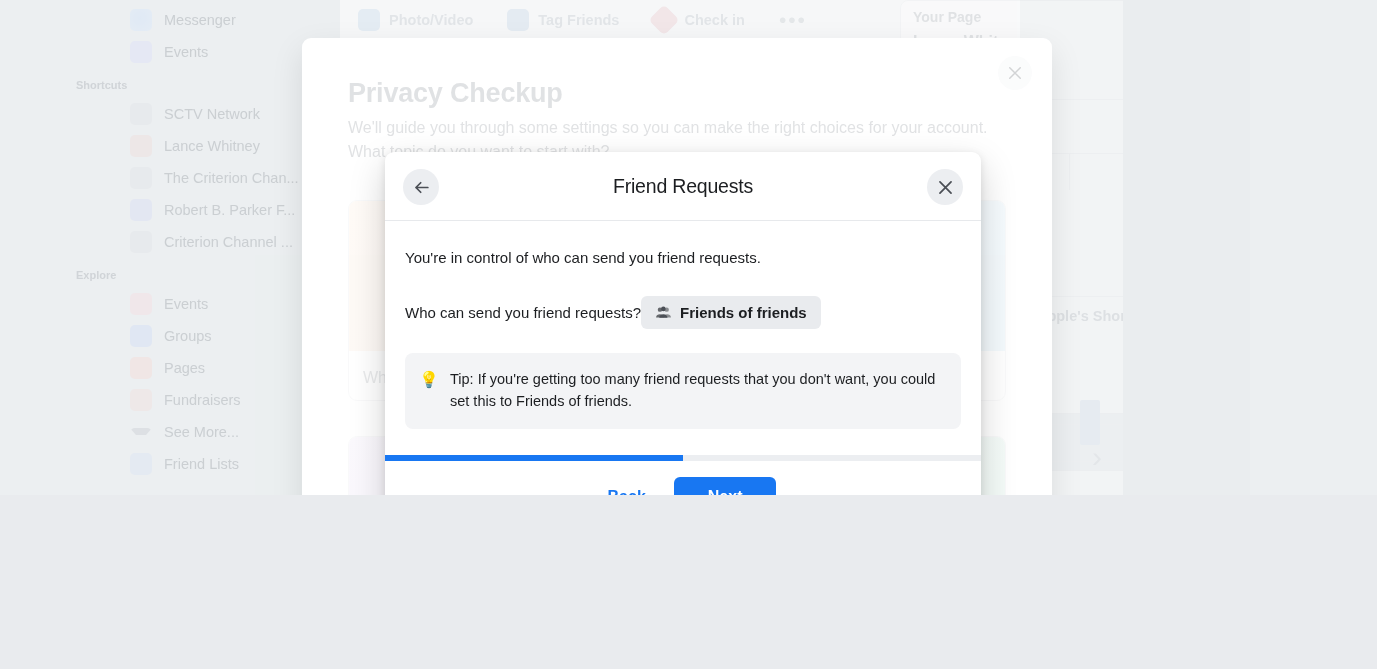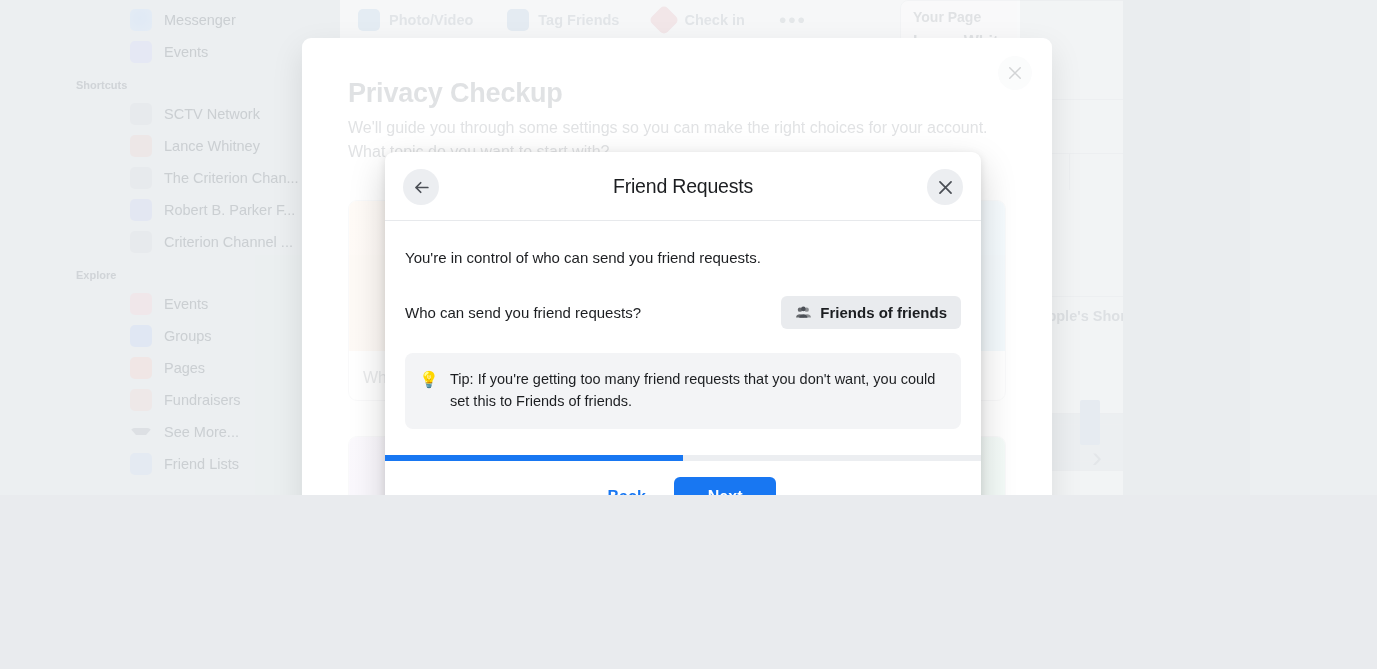--- a/index.html
+++ b/index.html
@@ -169,21 +169,21 @@
     background: #eceef1; display: flex; align-items: center; justify-content: center;
     cursor: pointer; border: none;
   }
   .circ-btn.back { left: 18px; }
   .circ-btn.close { right: 18px; }
   .circ-btn svg { width: 19px; height: 19px; }
 
   .fr-body { flex: 1 1 auto; padding: 26px 20px 0; }
   .fr-lead { font-size: 15px; color: #1c1e21; line-height: 1.4; }
   .fr-question-row {
-    display: flex; align-items: center; justify-content: space-between;
+    display: flex; align-items: center; justify-content: flex-start;
     margin-top: 28px;
   }
   .fr-question { font-size: 15px; color: #1c1e21; }
   .fr-audience {
     display: flex; align-items: center; gap: 8px;
     background: #e9ebee; border: none; border-radius: 6px;
     padding: 8px 14px; cursor: pointer;
     font-size: 15px; font-weight: bold; color: #1c1e21;
     font-family: "Liberation Sans", sans-serif;
   }

